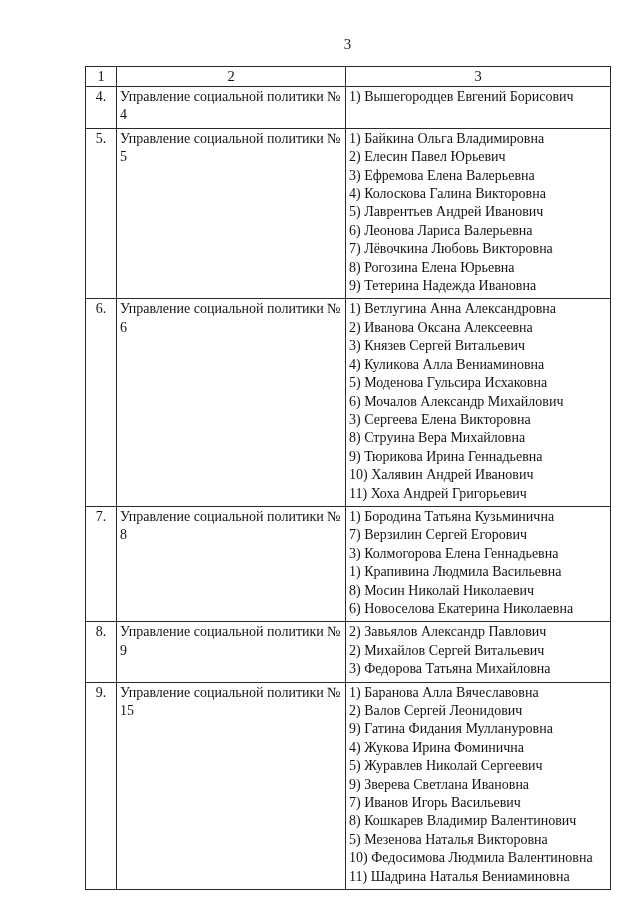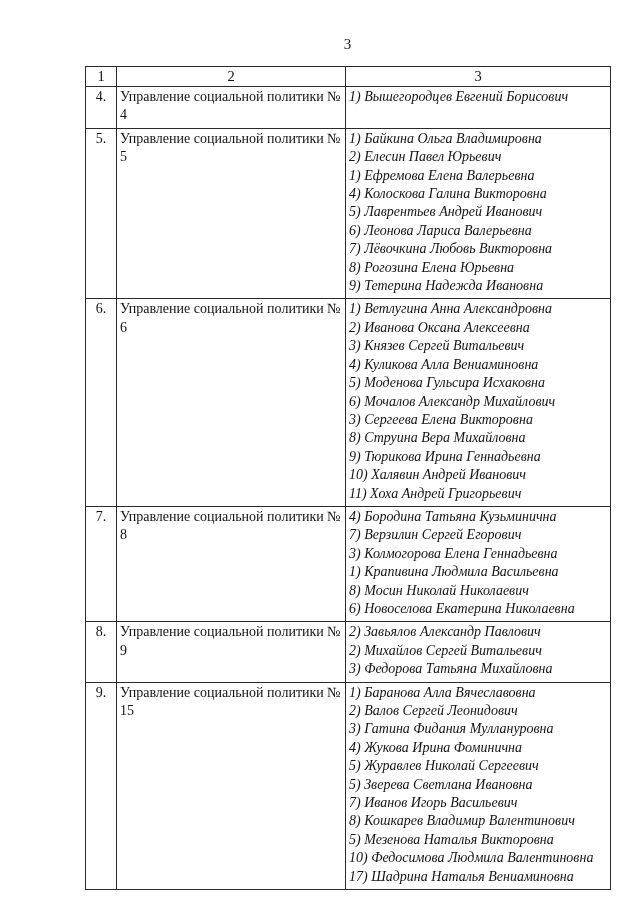--- a/index.html
+++ b/index.html
@@ -54,21 +54,20 @@
   td.num-cell {
     text-align: center;
     padding-left: 0;
     padding-right: 0;
   }
   td.dept-cell {
     padding-left: 5px;
   }
   td.members-cell {
     padding-left: 4px;
-    font-style: italic;
   }
   .member-line {
     white-space: nowrap;
     overflow: hidden;
   }
 </style>
 </head>
 <body>
 
 <div class="page">
@@ -96,21 +95,21 @@
             <div class="member-line">1) Вышегородцев Евгений Борисович</div>
           </td>
   </tr>
 
   <tr>
     <td class="num-cell">5.</td>
     <td class="dept-cell">Управление социальной политики № 5</td>
     <td class="members-cell">
             <div class="member-line">1) Байкина Ольга Владимировна</div>
             <div class="member-line">2) Елесин Павел Юрьевич</div>
-            <div class="member-line">1) Ефремова Елена Валерьевна</div>
+            <div class="member-line">3) Ефремова Елена Валерьевна</div>
             <div class="member-line">4) Колоскова Галина Викторовна</div>
             <div class="member-line">5) Лаврентьев Андрей Иванович</div>
             <div class="member-line">6) Леонова Лариса Валерьевна</div>
             <div class="member-line">7) Лёвочкина Любовь Викторовна</div>
             <div class="member-line">8) Рогозина Елена Юрьевна</div>
             <div class="member-line">9) Тетерина Надежда Ивановна</div>
           </td>
   </tr>
 
   <tr>
@@ -128,21 +127,21 @@
             <div class="member-line">9) Тюрикова Ирина Геннадьевна</div>
             <div class="member-line">10) Халявин Андрей Иванович</div>
             <div class="member-line">11) Хоха Андрей Григорьевич</div>
           </td>
   </tr>
 
   <tr>
     <td class="num-cell">7.</td>
     <td class="dept-cell">Управление социальной политики № 8</td>
     <td class="members-cell">
-            <div class="member-line">4) Бородина Татьяна Кузьминична</div>
+            <div class="member-line">1) Бородина Татьяна Кузьминична</div>
             <div class="member-line">7) Верзилин Сергей Егорович</div>
             <div class="member-line">3) Колмогорова Елена Геннадьевна</div>
             <div class="member-line">1) Крапивина Людмила Васильевна</div>
             <div class="member-line">8) Мосин Николай Николаевич</div>
             <div class="member-line">6) Новоселова Екатерина Николаевна</div>
           </td>
   </tr>
 
   <tr>
     <td class="num-cell">8.</td>
@@ -153,27 +152,27 @@
             <div class="member-line">3) Федорова Татьяна Михайловна</div>
           </td>
   </tr>
 
   <tr>
     <td class="num-cell">9.</td>
     <td class="dept-cell">Управление социальной политики № 15</td>
     <td class="members-cell">
             <div class="member-line">1) Баранова Алла Вячеславовна</div>
             <div class="member-line">2) Валов Сергей Леонидович</div>
-            <div class="member-line">3) Гатина Фидания Муллануровна</div>
+            <div class="member-line">9) Гатина Фидания Муллануровна</div>
             <div class="member-line">4) Жукова Ирина Фоминична</div>
             <div class="member-line">5) Журавлев Николай Сергеевич</div>
-            <div class="member-line">5) Зверева Светлана Ивановна</div>
+            <div class="member-line">9) Зверева Светлана Ивановна</div>
             <div class="member-line">7) Иванов Игорь Васильевич</div>
             <div class="member-line">8) Кошкарев Владимир Валентинович</div>
             <div class="member-line">5) Мезенова Наталья Викторовна</div>
             <div class="member-line">10) Федосимова Людмила Валентиновна</div>
-            <div class="member-line">17) Шадрина Наталья Вениаминовна</div>
+            <div class="member-line">11) Шадрина Наталья Вениаминовна</div>
           </td>
   </tr>
 </tbody>
   </table>
 
 </div>
 
 </body></html>

